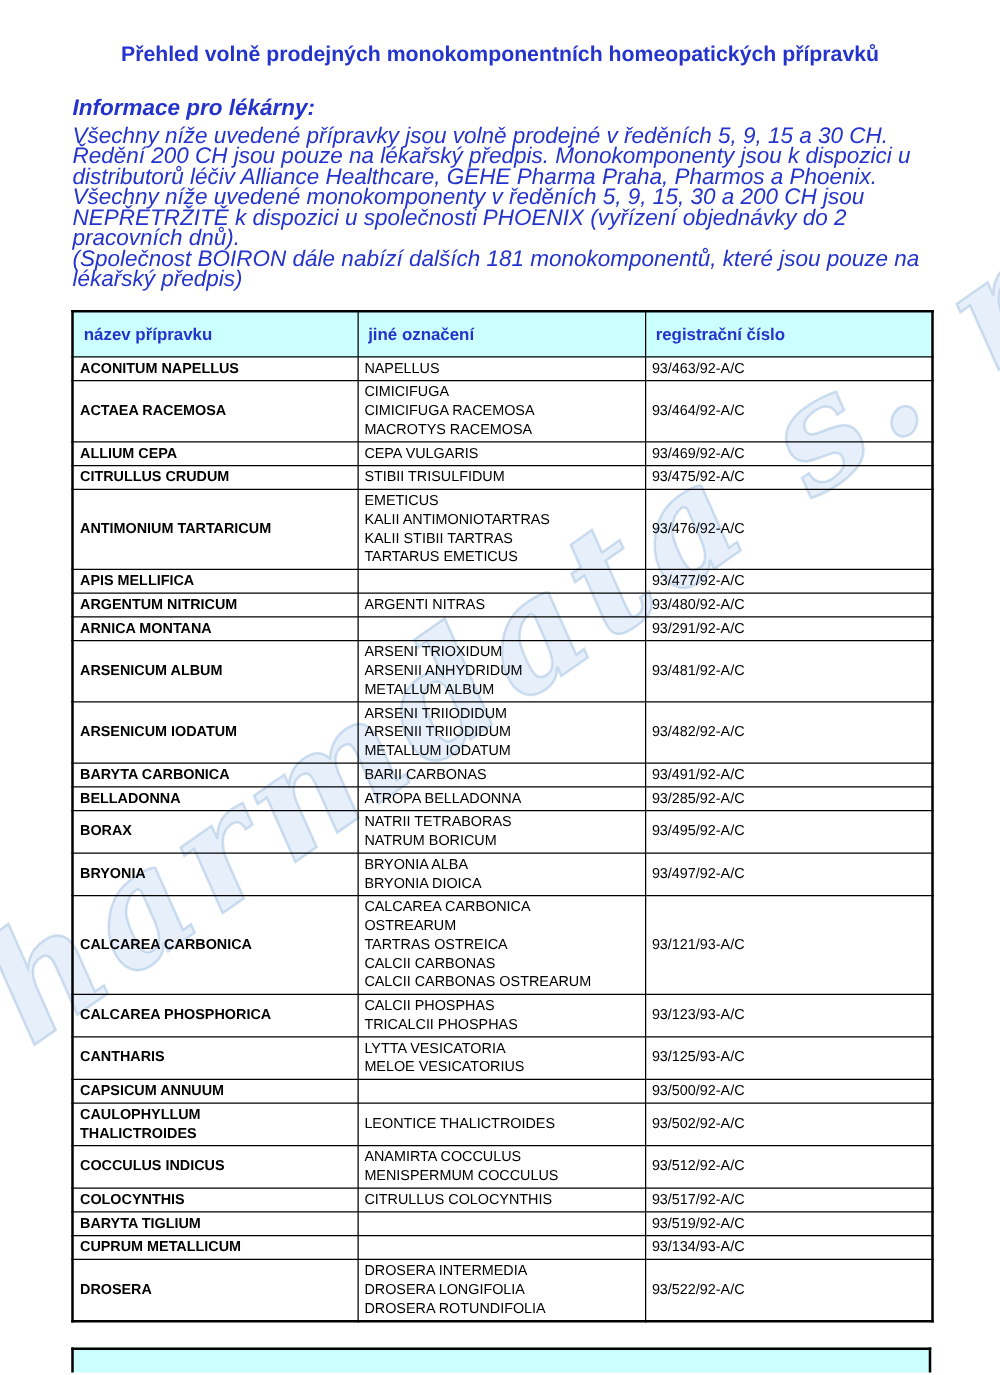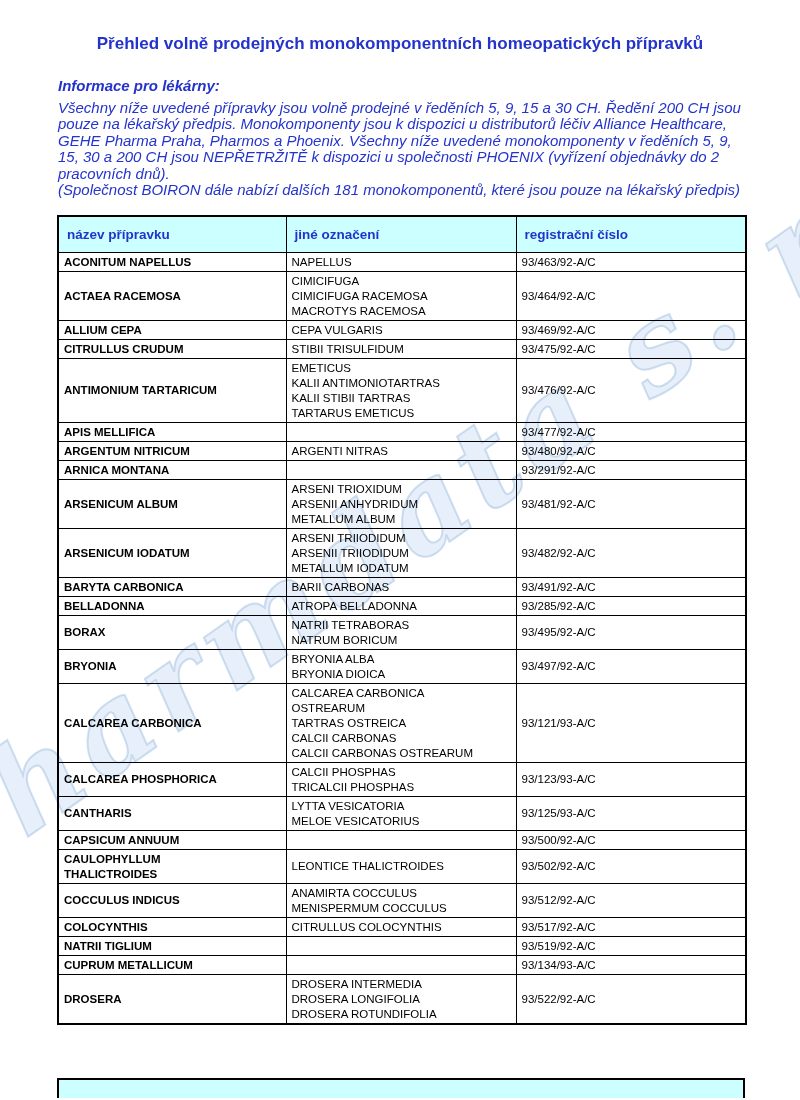--- a/index.html
+++ b/index.html
@@ -34,21 +34,21 @@
     padding-top: 34px;
     text-align: center;
     font-size: 17px;
     font-weight: bold;
     color: #2433cc;
   }
   .info {
     margin: 24px 58px 0 58px;
     color: #2433cc;
     font-style: italic;
-    font-size: 15px;
+    font-size: 18px;
     line-height: 16.5px;
   }
   .info-heading {
     font-weight: bold;
     margin-bottom: 5px;
   }
   table.products {
     border-collapse: collapse;
     margin: 16px 0 0 57px;
     width: 688px;
@@ -317,21 +317,21 @@
             <td class="col-name">
               <div>COLOCYNTHIS</div>
             </td>
             <td class="col-alt">
               <div>CITRULLUS COLOCYNTHIS</div>
             </td>
             <td class="col-reg">93/517/92-A/C</td>
           </tr>
           <tr>
             <td class="col-name">
-              <div>NATRII TIGLIUM</div>
+              <div>BARYTA TIGLIUM</div>
             </td>
             <td class="col-alt"></td>
             <td class="col-reg">93/519/92-A/C</td>
           </tr>
           <tr>
             <td class="col-name">
               <div>CUPRUM METALLICUM</div>
             </td>
             <td class="col-alt"></td>
             <td class="col-reg">93/134/93-A/C</td>

